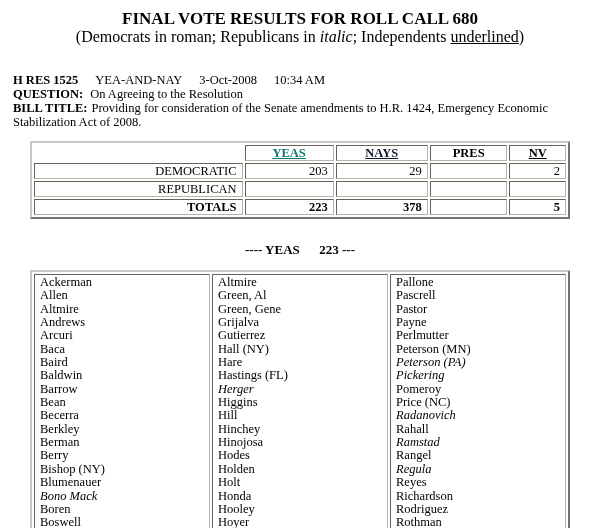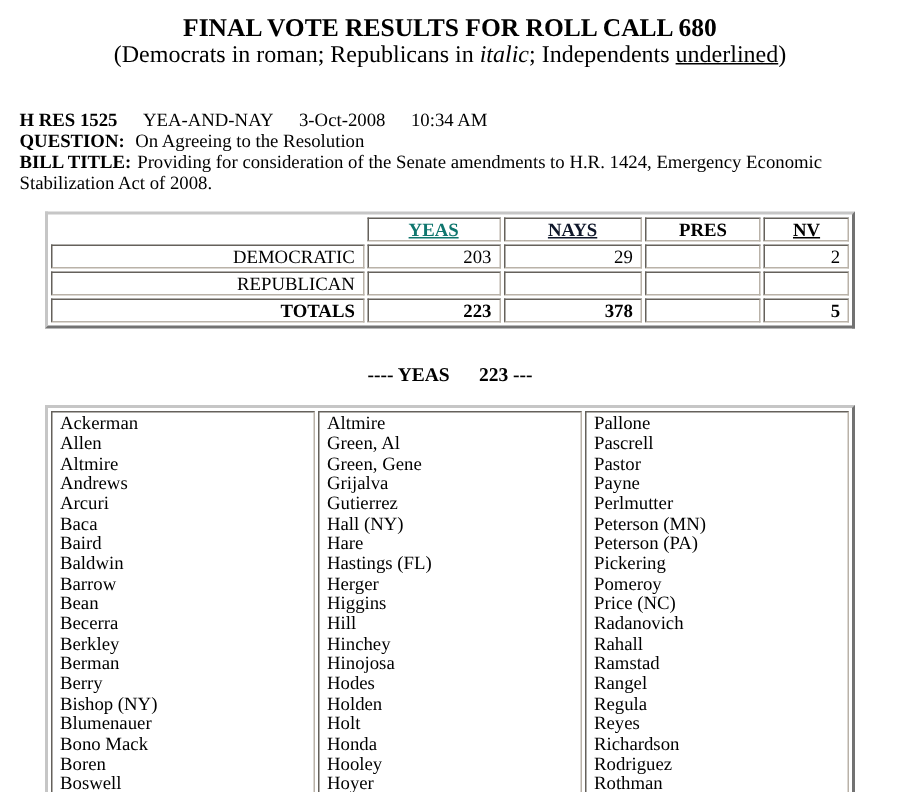--- a/index.html
+++ b/index.html
@@ -46,21 +46,21 @@
     text-align: center; font-weight: bold; font-size: 13px;
     margin-top: 24px; line-height: 14px; white-space: pre;
   }
 
   table.names { margin-top: 13px; }
   .names td {
     border: 1px inset #b9b2a8; vertical-align: top;
     width: 33.33%; padding: 1px 0 2px 5px;
   }
   .member { font-size: 12.5px; line-height: 13.35px; white-space: nowrap; }
-  .member.rep { }
+  .member.rep { font-style: italic; }
 </style>
 </head>
 <body>
 
 <div class="page">
 
   <div class="title">FINAL VOTE RESULTS FOR ROLL CALL 680</div>
 
   <div class="subtitle"><span>(Democrats in roman; Republicans in </span><span class="it">italic</span><span>; Independents </span><span class="ul">underlined</span><span>)</span></div>
 

